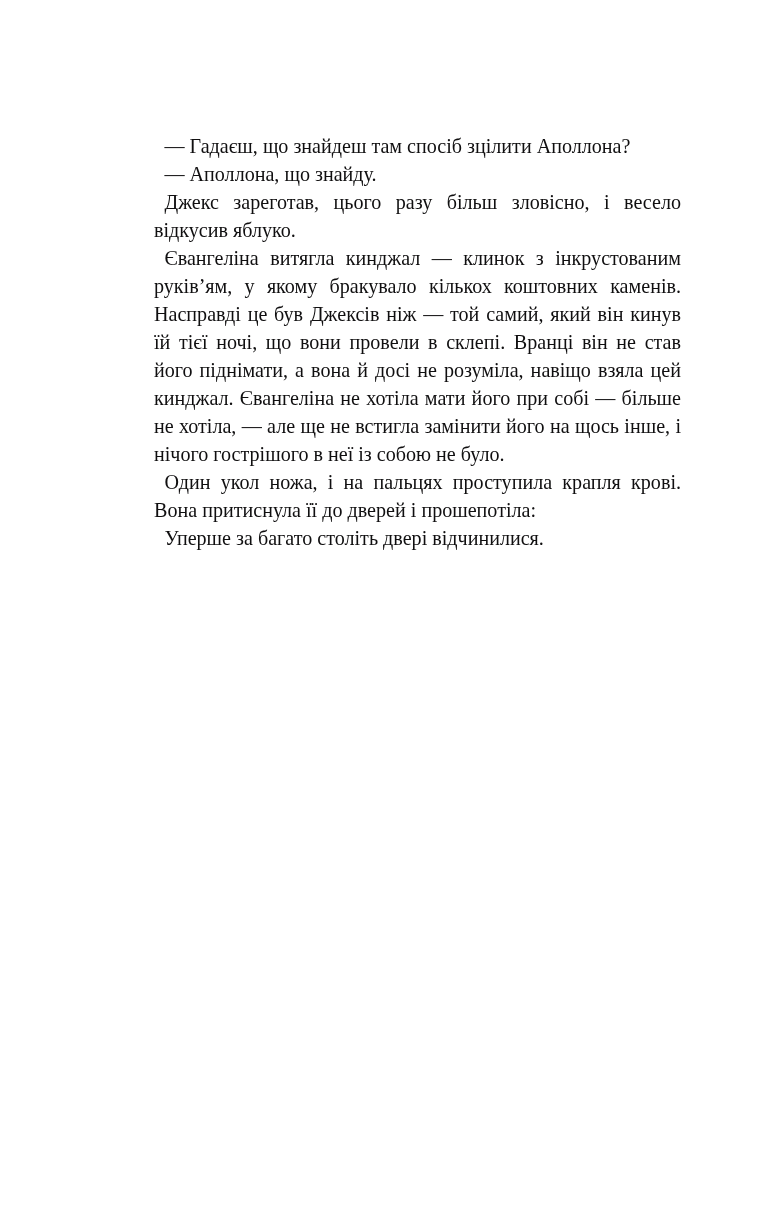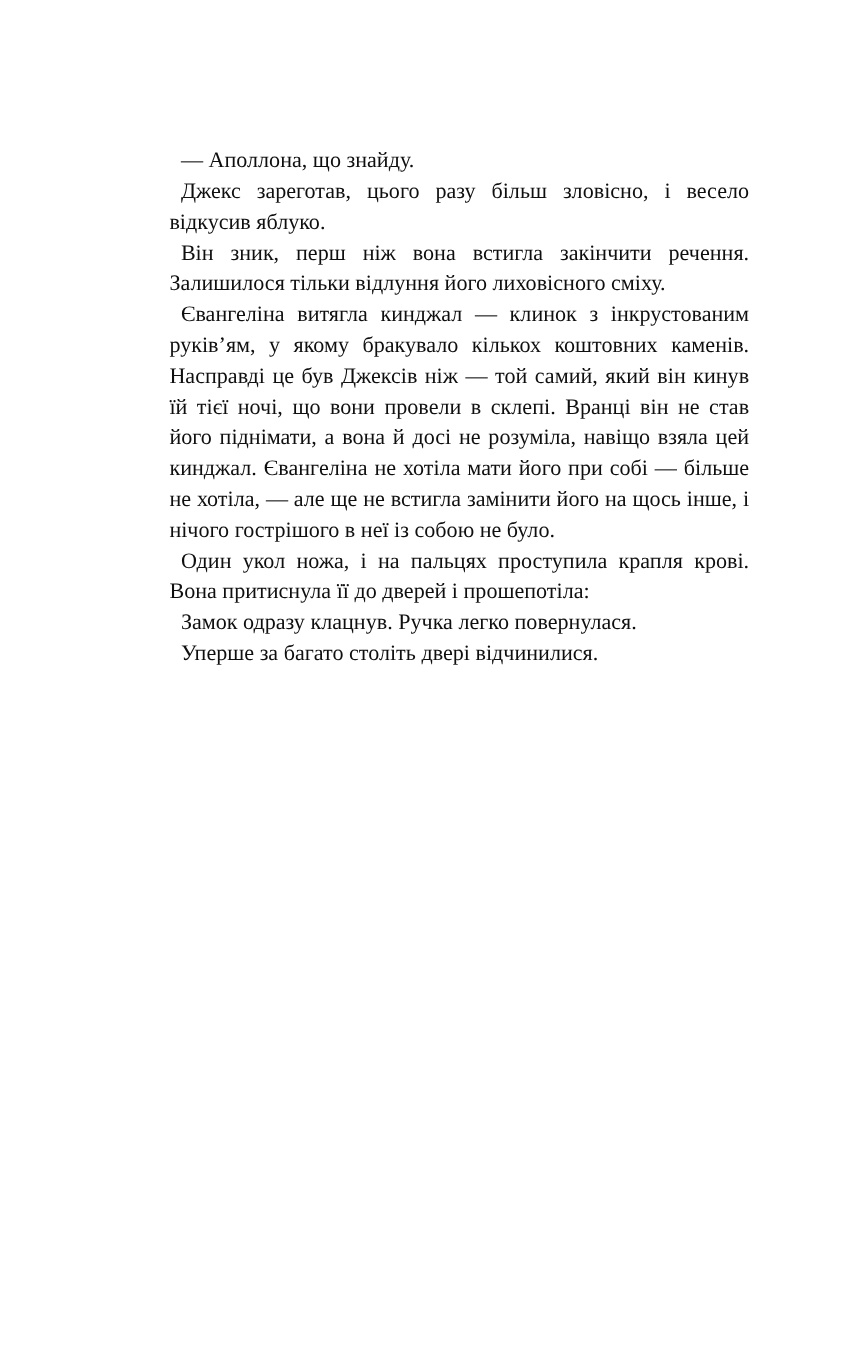--- a/index.html
+++ b/index.html
@@ -50,33 +50,32 @@
   .text-block p.single {
     text-align: left;
   }
 </style>
 </head>
 <body style="background: rgb(255, 255, 255);">
 
 <div class="page" style="background: rgb(255, 255, 255); width: 780px; height: 1223px;">
   <div class="text-block" style="color: rgb(16, 15, 16);">
 
+    <p class="dialogue single">— Гадаєш, що знайдеш там спосіб зцілити Аполлона?</p>
 
     <p class="dialogue single">— Аполлона, що знайду.</p>
 
     <p>Джекс зареготав, цього разу більш зловісно, і весело відкусив яблуко.</p>
 
 
 
-    <p>Він зник, перш ніж вона встигла закінчити речення. Залишилося тільки відлуння його лиховісного сміху.</p>
 
     <p>Євангеліна витягла кинджал — клинок з інкрустованим руків’ям, у якому бракувало кількох коштовних каменів. Насправді це був Джексів ніж — той самий, який він кинув їй тієї ночі, що вони провели в склепі. Вранці він не став його піднімати, а вона й досі не розуміла, навіщо взяла цей кинджал. Євангеліна не хотіла мати його при собі — більше не хотіла, — але ще не встигла замінити його на щось інше, і нічого гострішого в неї із собою не було.</p>
 
     <p>Один укол ножа, і на пальцях проступила крапля крові. Вона притиснула її до дверей і прошепотіла:</p>
 
 
-    <p class="single">Замок одразу клацнув. Ручка легко повернулася.</p>
 
     <p class="single">Уперше за багато століть двері відчинилися.</p>
 
 
   </div>
 </div>
 
 </body></html>

